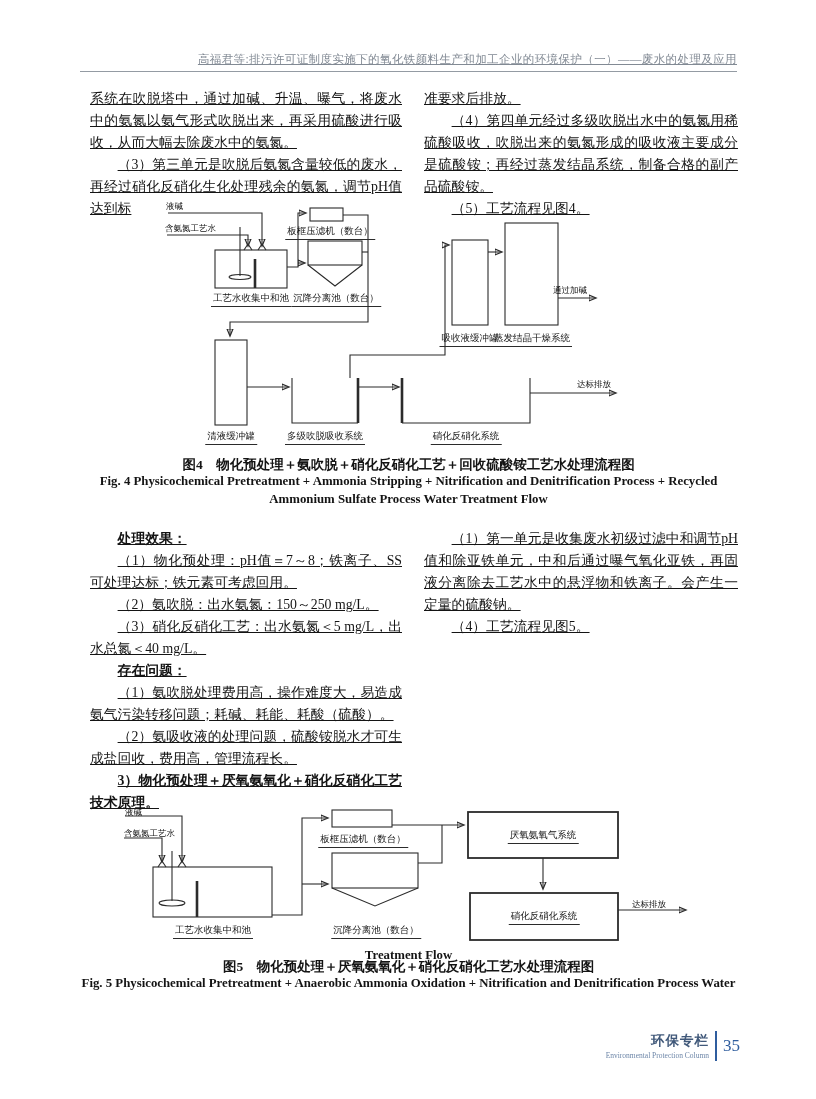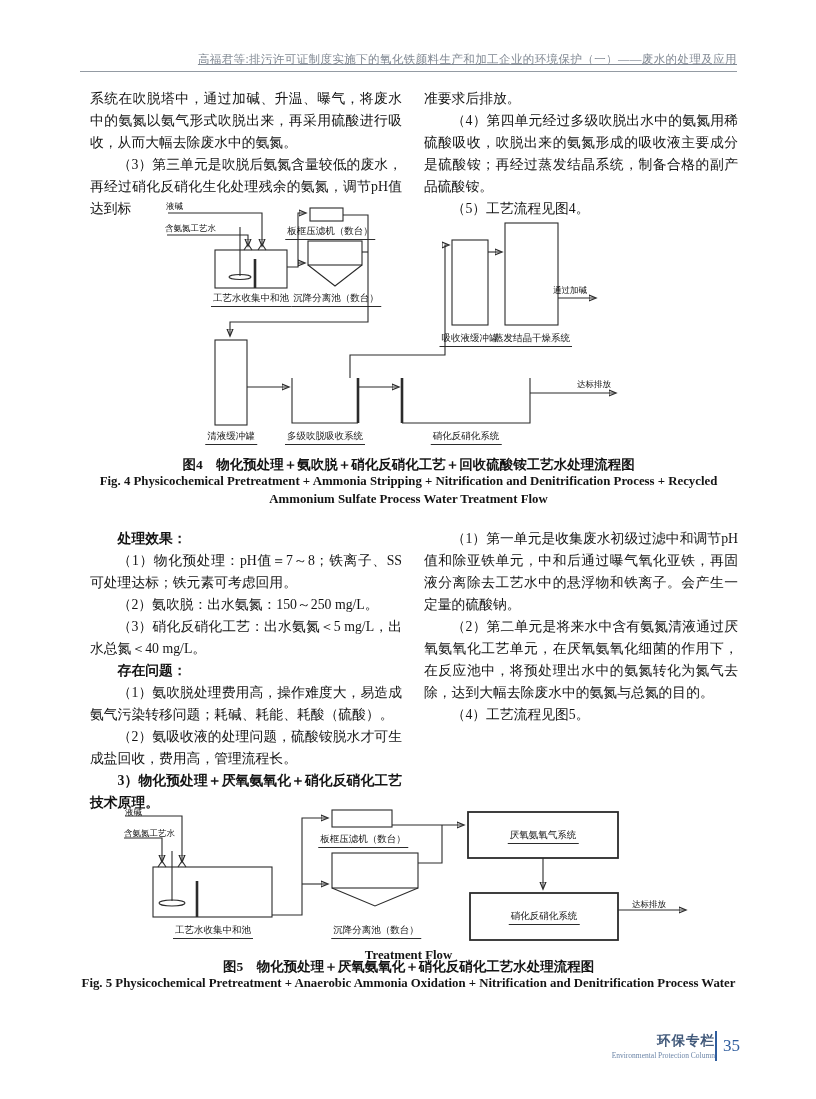--- a/index.html
+++ b/index.html
@@ -4,21 +4,21 @@
 <style>
   html,body{margin:0;padding:0;background:#ffffff;}
   .page{position:relative;width:816px;height:1099px;background:#ffffff;overflow:hidden;
         font-family:"Liberation Serif","DejaVu Serif",serif;color:#141414;}
   
   .header-title{position:absolute;top:52px;left:80px;width:657px;text-align:right;
         font-size:11.5px;letter-spacing:.4px;color:#828a94;text-decoration:underline;}
   .header-rule{position:absolute;top:71px;left:80px;width:657px;height:0;
         border-top:1.5px solid #949ba3;}
   
-  .col{position:absolute;font-size:13.8px;line-height:22px;text-align:justify;}
+  .col{position:absolute;font-size:13.8px;line-height:22px;text-align:justify;text-decoration:underline;}
   .col p{margin:0;}
   .indent{text-indent:2em;}
   .bold{font-weight:bold;}
   #intro-left{top:88px;left:90px;width:312px;}
   #intro-right{top:88px;left:424px;width:314px;}
   #mid-left{top:528px;left:90px;width:312px;}
   #mid-right{top:528px;left:424px;width:314px;}
   
   .fig{position:absolute;}
   #fig4{left:140px;top:197px;width:600px;height:258px;}
@@ -32,21 +32,21 @@
         font-size:9.5px;line-height:11px;border-bottom:1px solid #2b2b2b;padding:0 2px 1.5px;}
   .slabel{position:absolute;white-space:nowrap;font-size:8.5px;line-height:10px;}
   
   .caption{position:absolute;left:80px;width:657px;text-align:center;font-weight:bold;}
   .cap-cn{font-size:13.5px;}
   .cap-en{font-size:12.8px;font-family:"Liberation Serif","DejaVu Serif",serif;}
   #fig4-cap-cn{top:456px;} #fig4-cap-en1{top:474px;} #fig4-cap-en2{top:492px;}
   #fig5-cap-cn{top:958px;} #fig5-cap-en1{top:976px;} #fig5-cap-en2{top:948px;}
   
   .footer{position:absolute;top:1031px;right:76px;display:flex;align-items:center;}
-  .footer-col{text-align:right;}
+  .footer-col{text-align:right;padding-right:6px;}
   .footer-cn{font-size:13.5px;font-weight:bold;letter-spacing:1px;color:#41597a;}
   .footer-en{font-size:7.5px;color:#6d86a8;margin-top:1px;}
   .footer-bar{width:2px;height:30px;background:#2f5d9e;}
   .footer-page{font-size:17px;color:#2f5d9e;padding-left:6px;}
 </style>
 </head>
 <body>
 
 <div class="page">
 
@@ -124,21 +124,20 @@
     <p class="indent">（2）氨吹脱：出水氨氮：150～250 mg/L。</p>
     <p class="indent">（3）硝化反硝化工艺：出水氨氮＜5 mg/L，出水总氮＜40 mg/L。</p>
     <p class="indent bold">存在问题：</p>
     <p class="indent">（1）氨吹脱处理费用高，操作难度大，易造成氨气污染转移问题；耗碱、耗能、耗酸（硫酸）。</p>
     <p class="indent">（2）氨吸收液的处理问题，硫酸铵脱水才可生成盐回收，费用高，管理流程长。</p>
     <p class="indent bold">3）物化预处理＋厌氧氨氧化＋硝化反硝化工艺技术原理。</p>
   </div>
 
   <div class="col" id="mid-right">
     <p class="indent">（1）第一单元是收集废水初级过滤中和调节pH值和除亚铁单元，中和后通过曝气氧化亚铁，再固液分离除去工艺水中的悬浮物和铁离子。会产生一定量的硫酸钠。</p>
-    <p class="indent">（2）第二单元是将来水中含有氨氮清液通过厌氧氨氧化工艺单元，在厌氧氨氧化细菌的作用下，在反应池中，将预处理出水中的氨氮转化为氮气去除，达到大幅去除废水中的氨氮与总氮的目的。</p>
     <p class="indent">（4）工艺流程见图5。</p>
   </div>
 
   <div class="fig" id="fig5">
     <svg width="640" height="155" viewBox="0 0 640 155">
       <defs>
         <marker id="arr5" markerWidth="8" markerHeight="8" refX="5.5" refY="3.5" orient="auto">
           <path d="M0,0.8 L6.5,3.5 L0,6.2 z" fill="#2b2b2b" stroke="none"></path>
         </marker>
       </defs>

